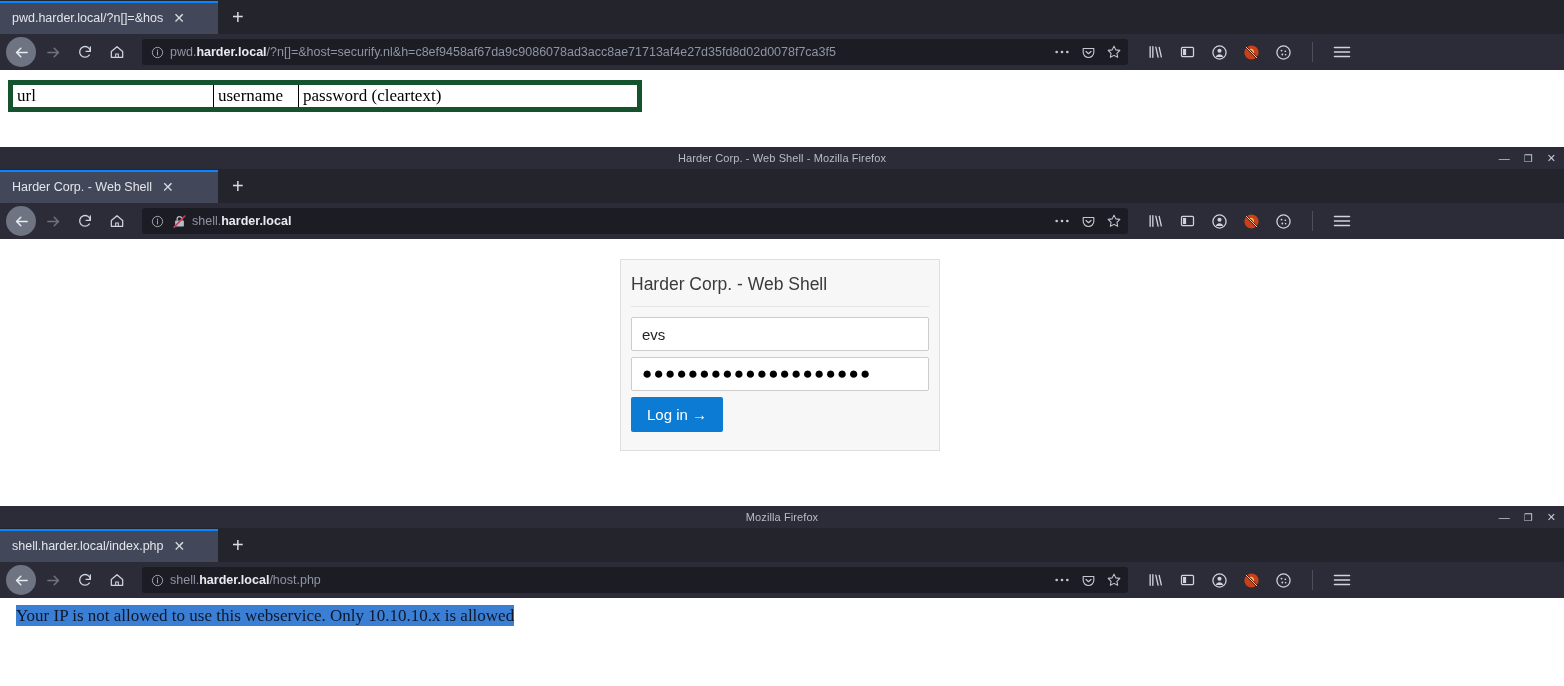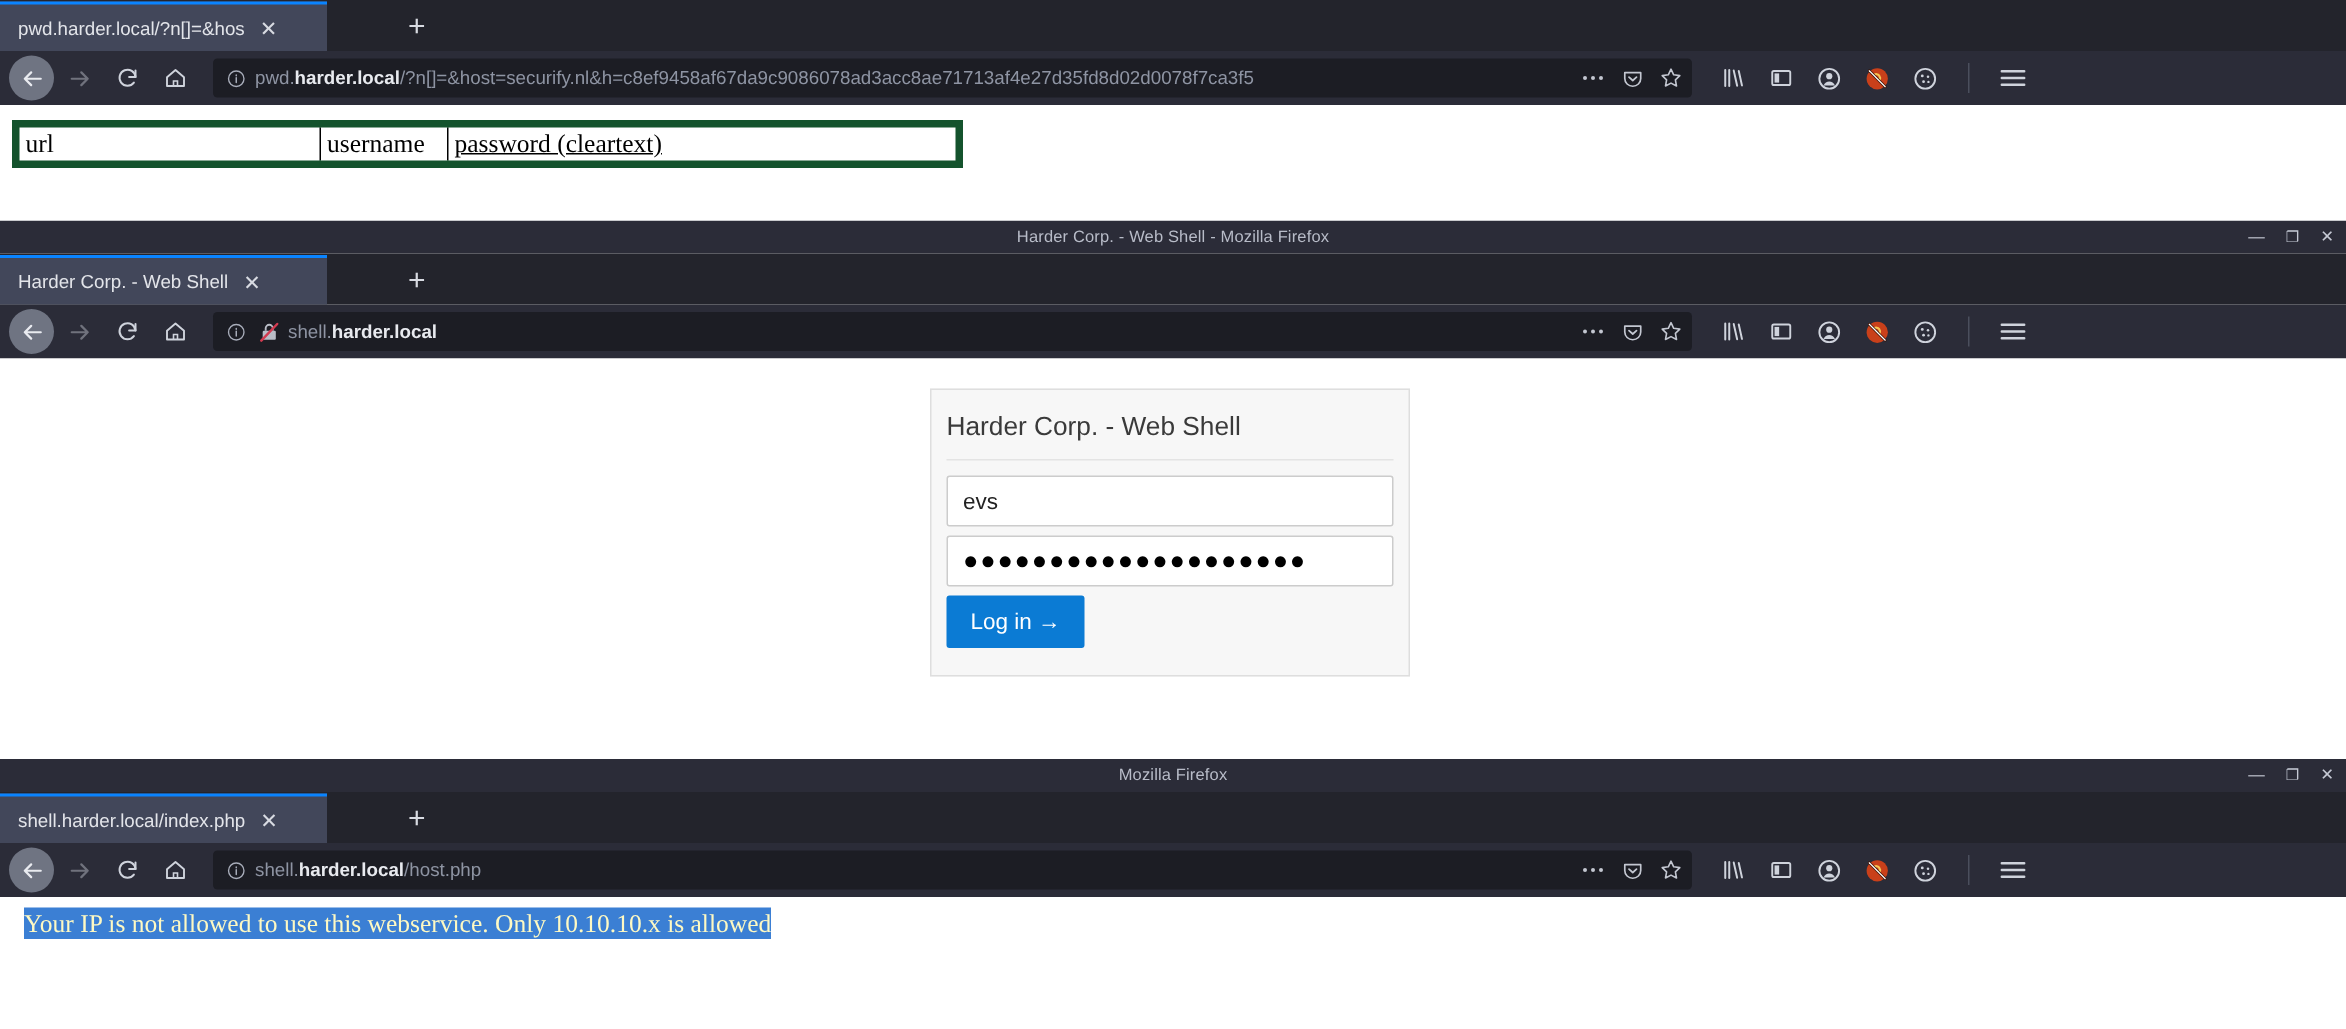--- a/index.html
+++ b/index.html
@@ -9,21 +9,21 @@
 
   
   .win{position:absolute;left:0;width:1564px;background:#ffffff;overflow:hidden;}
 
   .titlebar{height:22px;background:#2b2c38;position:relative;display:flex;align-items:center;justify-content:center;}
   .titlebar .ttl{color:#b8bcc8;font-size:11px;font-family:"Liberation Sans",sans-serif;letter-spacing:.1px;}
   .wbtns{position:absolute;right:8px;top:0;height:22px;display:flex;align-items:center;gap:14px;}
   .wbtn{color:#c5c9d4;font-size:11px;line-height:11px;cursor:default;}
   .wbtn.sq{font-size:10px;}
 
-  .tabstrip{height:34px;background:#23242c;display:flex;align-items:flex-end;position:relative;gap:40px;}
+  .tabstrip{height:34px;background:#23242c;display:flex;align-items:center;position:relative;}
   .tab{height:33px;background:#42475a;display:flex;align-items:center;padding:0 8px 0 12px;box-sizing:border-box;position:relative;border-top:2px solid #0a84ff;}
   .tab .tlabel{color:#e3e5ea;font-size:12.5px;white-space:nowrap;overflow:hidden;text-overflow:clip;}
   .tab .tclose{color:#d8dbe2;font-size:14px;margin-left:10px;line-height:1;}
   .newtab{color:#d8dbe2;font-size:20px;line-height:1;padding:0 14px;height:33px;display:flex;align-items:center;}
 
   .navbar{height:36px;background:#2b2c38;display:flex;align-items:center;padding:0 6px;box-sizing:border-box;}
   .navbtn{width:30px;height:30px;display:flex;align-items:center;justify-content:center;border-radius:50%;margin-right:2px;}
   .navbtn svg{display:block;}
   .navbtn.back{background:#6f7482;}
   .navbtn.fwd svg{opacity:.42;}
@@ -38,40 +38,40 @@
   .toolicons .ti{width:18px;height:18px;display:flex;align-items:center;justify-content:center;}
   .vsep{width:1px;height:20px;background:#4b4f5d;margin:0 6px;}
 
   .content{background:#ffffff;}
 
   
   .pwdtable{border-collapse:collapse;margin:10px 0 0 8px;font-family:"Liberation Serif",serif;font-size:17px;color:#000;border:5px solid #14532d;}
   .pwdtable td{border:1px solid #000;padding:1px 4px;vertical-align:middle;}
   .pwdtable .c-url{width:192px;}
   .pwdtable .c-user{width:76px;}
-  .pwdtable .c-pass{width:330px;text-decoration:underline;}
+  .pwdtable .c-pass{width:330px;}
   .redacted{height:16px;width:100%;
     background:
       repeating-linear-gradient(90deg, rgba(160,160,160,.85) 0 7px, rgba(215,215,215,.6) 7px 13px, rgba(180,180,180,.75) 13px 21px, rgba(235,235,235,.5) 21px 27px),
       linear-gradient(#d9d9d9,#c9c9c9);
     filter:blur(1.4px);
     border-radius:1px;}
 
   
   .panel{position:absolute;left:620px;top:278px;width:320px;background:#f7f7f7;border:1px solid #dedede;box-sizing:border-box;padding:14px 10px 18px 10px;}
   .panel h2{margin:0 0 10px 0;font-size:17.5px;font-weight:400;color:#3a3a3a;font-family:"Liberation Sans",sans-serif;border-bottom:1px solid #e4e4e4;padding:0 0 11px 0;}
   .fld{width:100%;height:34px;box-sizing:border-box;background:#fff;border:1px solid #cccccc;border-radius:2px;display:flex;align-items:center;padding:0 10px;margin-bottom:6px;font-size:15px;color:#222;}
   .fld.pw{letter-spacing:1.2px;font-size:17px;color:#000;}
   .cbrow{display:flex;align-items:center;gap:8px;margin:6px 0 14px 0;}
   .cbox{width:13px;height:13px;border:1px solid #9a9a9a;background:#fff;border-radius:2px;box-sizing:border-box;}
   .cblabel{font-size:15px;color:#333;}
   .loginbtn{display:inline-flex;align-items:center;gap:7px;background:#0b7bd4;color:#fff;font-size:15px;padding:9px 16px;border:0;border-radius:2px;font-family:"Liberation Sans",sans-serif;}
 
   
-  .msg{font-family:"Liberation Serif",serif;font-size:17px;color:#fef9c3;background:#3b7fd4;display:inline;padding:1px 0;margin:8px 0 0 8px;}
+  .msg{font-family:"Liberation Serif",serif;font-size:17px;color:#0f172a;background:#3b7fd4;display:inline;padding:1px 0;margin:8px 0 0 8px;}
   .msgline{padding:8px 0 0 8px;}
 </style>
 </head>
 <body>
 
 <div class="screen">
 
   <div class="win" style="top:0;height:158px;">
 
     <div class="tabstrip">

